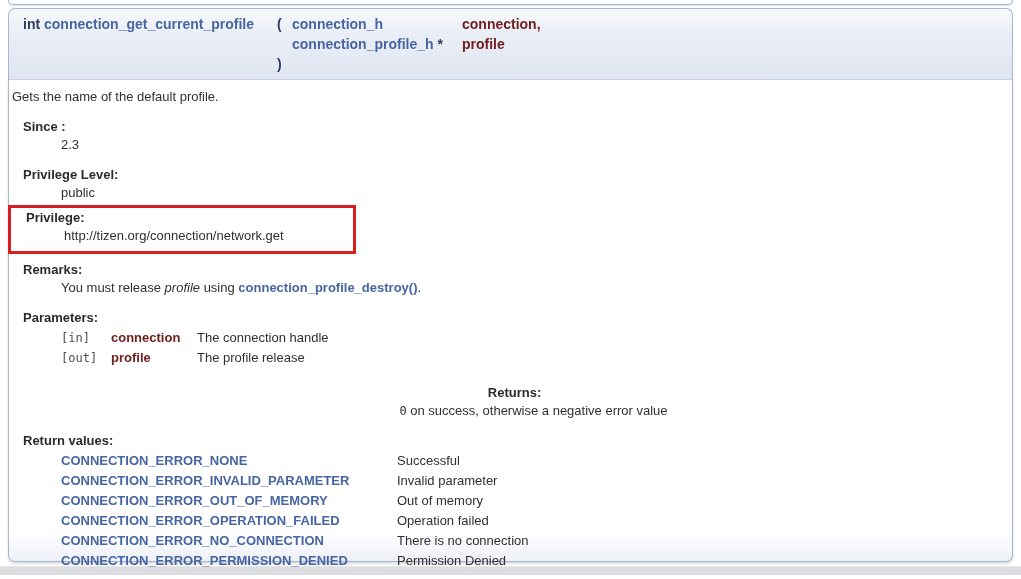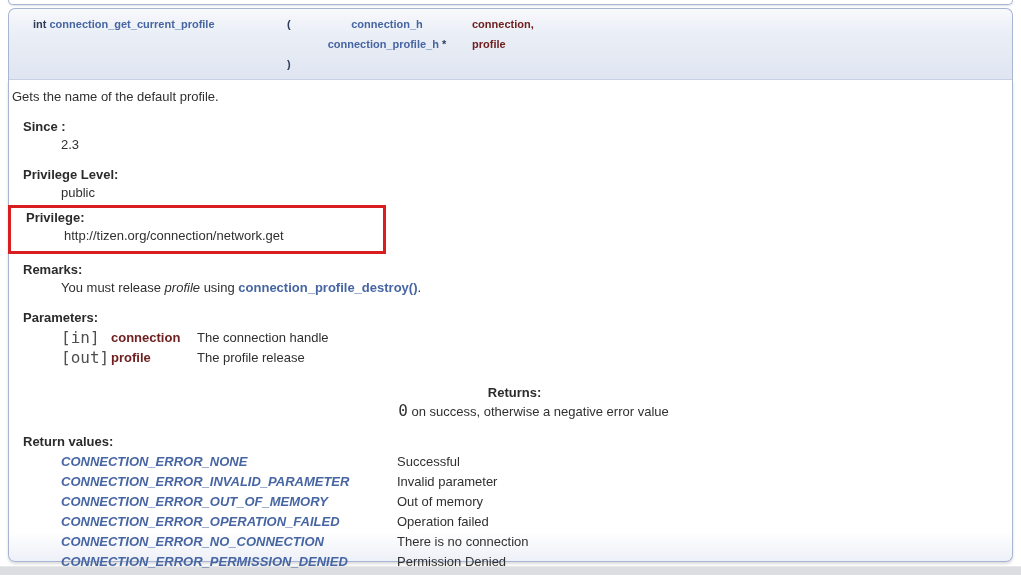--- a/index.html
+++ b/index.html
@@ -30,25 +30,25 @@
   .memproto {
     border: 1px solid #A7B5D3;
     border-bottom: none;
     border-radius: 7px 7px 0 0;
     background: linear-gradient(to bottom, #F7F9FC 0%, #EAEEF6 35%, #DFE5F1 100%);
     padding: 5px 6px 6px;
     font-weight: bold;
     color: #2E3C5A;
     box-shadow: inset 0 -1px 0 #C9D2E4;
   }
-  .memproto table { border-spacing: 0; font-size: 11px; margin-left: 10px; }
+  .memproto table { border-spacing: 0; font-size: 14px; }
   .memproto td { padding: 0; vertical-align: top; line-height: 20px; white-space: nowrap; }
   td.memname { padding-left: 8px; width: 262px; }
   td.paren   { width: 15px; }
-  td.paramtype { width: 170px; text-align: center; }
+  td.paramtype { width: 170px; }
   td.paramname { color: #702020; }
   .sig-link { color: #4665A2; text-decoration: none; cursor: pointer; }
   .type-suffix { color: #2E3C5A; }
 
   
   .memdoc {
     border: 1px solid #A7B5D3;
     border-top: none;
     border-radius: 0 0 7px 7px;
     background: linear-gradient(to bottom, #FFFFFF 0%, #FFFFFF 94%, #EDF0F8 100%);
@@ -62,35 +62,35 @@
   dd { margin: 2px 0 0 38px; line-height: 16px; }
 
   dl.since  { }
   dl.remarks{ margin-top: 8px; }
   dl.returns{ margin-top: 17px; text-align: center; }
 
   
   .privilege-annotation {
     margin: 4px 0 4px 0;
     margin-left: -3px;
-    width: 378px;
+    width: 348px;
     border: 3px solid #D81E1E;
     padding: 2px 0 7px 0;
   }
   .privilege-annotation dl { margin-top: 0; margin-left: 15px; }
 
-  .mono { font-family: "DejaVu Sans Mono", "Liberation Mono", monospace; font-size: 16px; }
+  .mono { font-family: "DejaVu Sans Mono", "Liberation Mono", monospace; font-size: 12px; }
   em { font-style: italic; }
   .doc-link { color: #4665A2; font-weight: bold; text-decoration: none; cursor: pointer; }
 
   table.params, table.retvals { border-spacing: 0; margin-top: 2px; }
   table.params td, table.retvals td { padding: 2px 0; line-height: 16px; vertical-align: top; }
   td.paramdir { width: 50px; color: #4f4f4f; padding-left: 8px; }
   td.pname { width: 86px; color: #702020; font-weight: bold; }
-  td.ename { width: 336px; padding-left: 8px; font-style: italic; }
+  td.ename { width: 336px; padding-left: 8px; }
   td.ename span { color: #4665A2; font-weight: bold; cursor: pointer; }
 
   .bottom-strip {
     margin-top: 4px;
     width: 1021px;
     height: 9px;
     background: #DCDDE1;
     border-top: 1px solid #E8E8EA;
   }
 </style>

